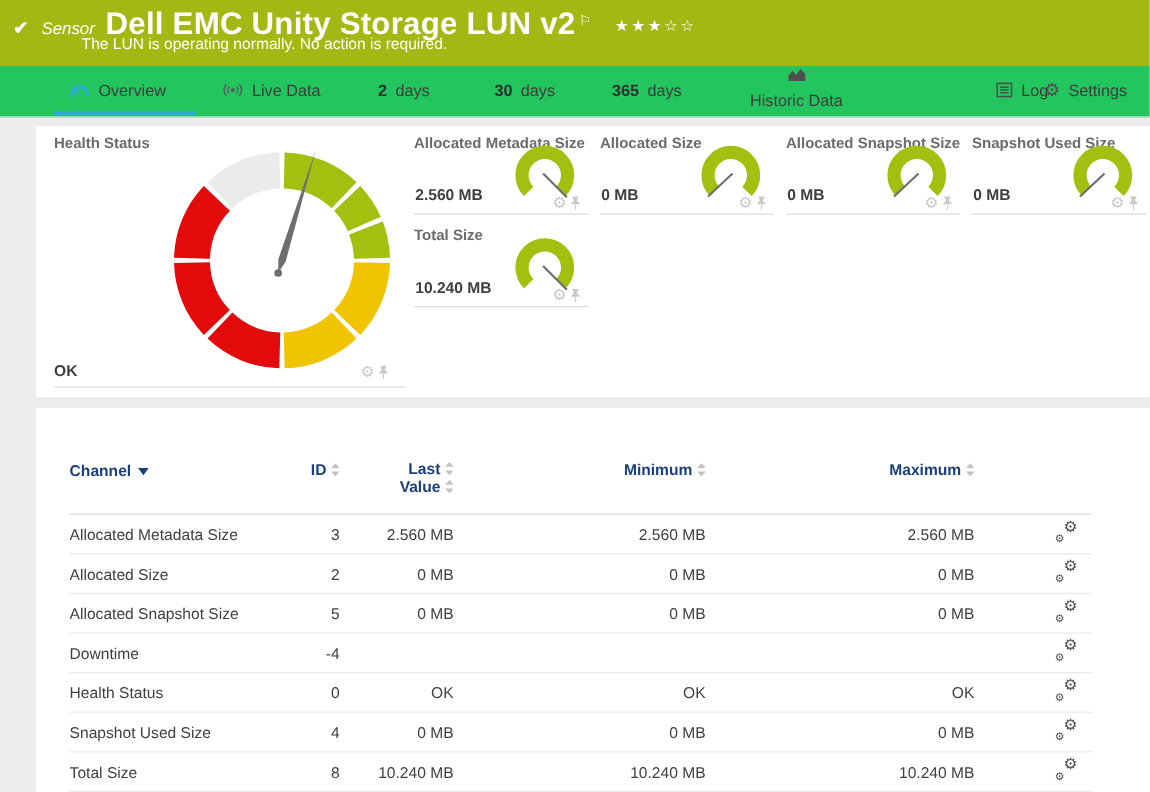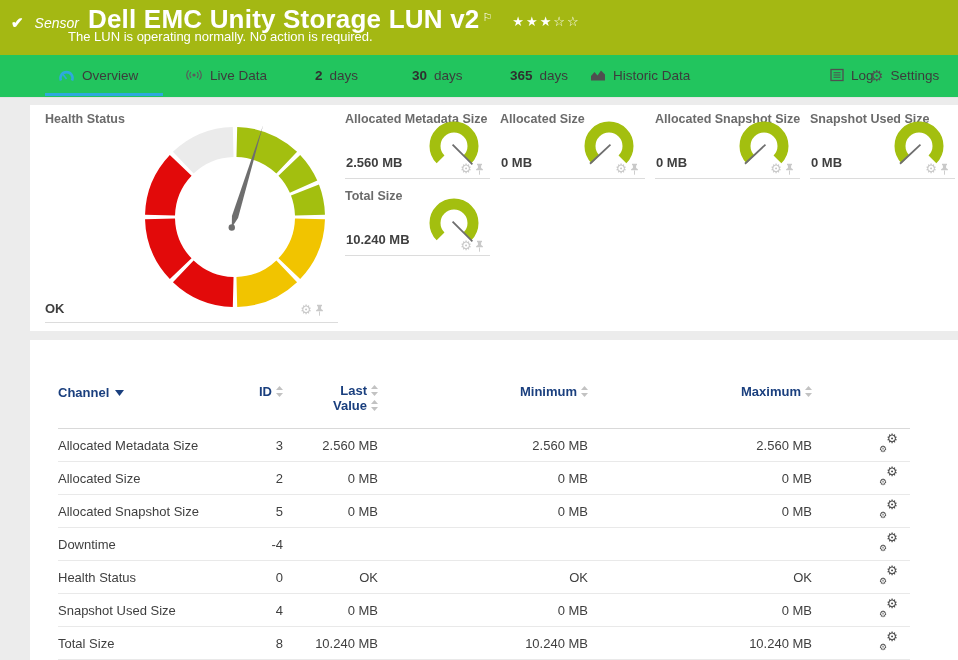--- a/index.html
+++ b/index.html
@@ -16,21 +16,21 @@
   .sensor-title{font-size:26px;font-weight:bold;letter-spacing:.2px;}
   .flag{font-size:11px;position:relative;top:-7px;margin-left:3px;cursor:pointer;}
   .stars{font-size:13px;margin-left:20px;letter-spacing:2px;position:relative;top:-2px;cursor:pointer;}
   .hdr-line2{position:absolute;left:56px;top:29px;font-size:13px;font-weight:normal;margin-left:12px;}
   
   .tabbar{position:absolute;top:55px;left:0;width:958px;height:42px;background:#22c55e;border-bottom:1px solid #e4e4e4;}
   .tab{position:absolute;top:0;height:40px;display:flex;align-items:center;gap:7px;font-size:13.5px;color:#3c3c3c;cursor:pointer;white-space:nowrap;}
   .tab .num{font-weight:bold;color:#2f2f2f;}
   .tab-underline{position:absolute;left:45px;top:38px;width:118px;height:3px;background:#2ea9dc;}
   #tab-overview{left:58px;} #tab-live{left:185px;} #tab-2d{left:315px;}
-  #tab-30d{left:412px;} #tab-365d{left:510px;} #tab-historic{left:590px;}
+  #tab-30d{left:412px;} #tab-365d{left:510px;} #tab-historic{left:625px;flex-direction:column;}
   #tab-log{left:830px;} #tab-settings{left:870px;}
   .gear-glyph{font-size:15px;color:#4f4f4f;line-height:1;}
   
   .panel{position:absolute;background:#fff;}
   .panel-gauges{top:105px;left:30px;width:928px;height:226px;}
   .panel-table{top:340px;left:30px;width:928px;height:320px;}
   
   .health-tile{position:absolute;left:15px;top:7px;width:293px;height:210px;border-bottom:1px solid #dcdcdc;}
   .tile-title{font-size:12.5px;font-weight:bold;color:#6b6b6b;white-space:nowrap;}
   .health-tile .tile-title{position:absolute;top:0;left:0;}

